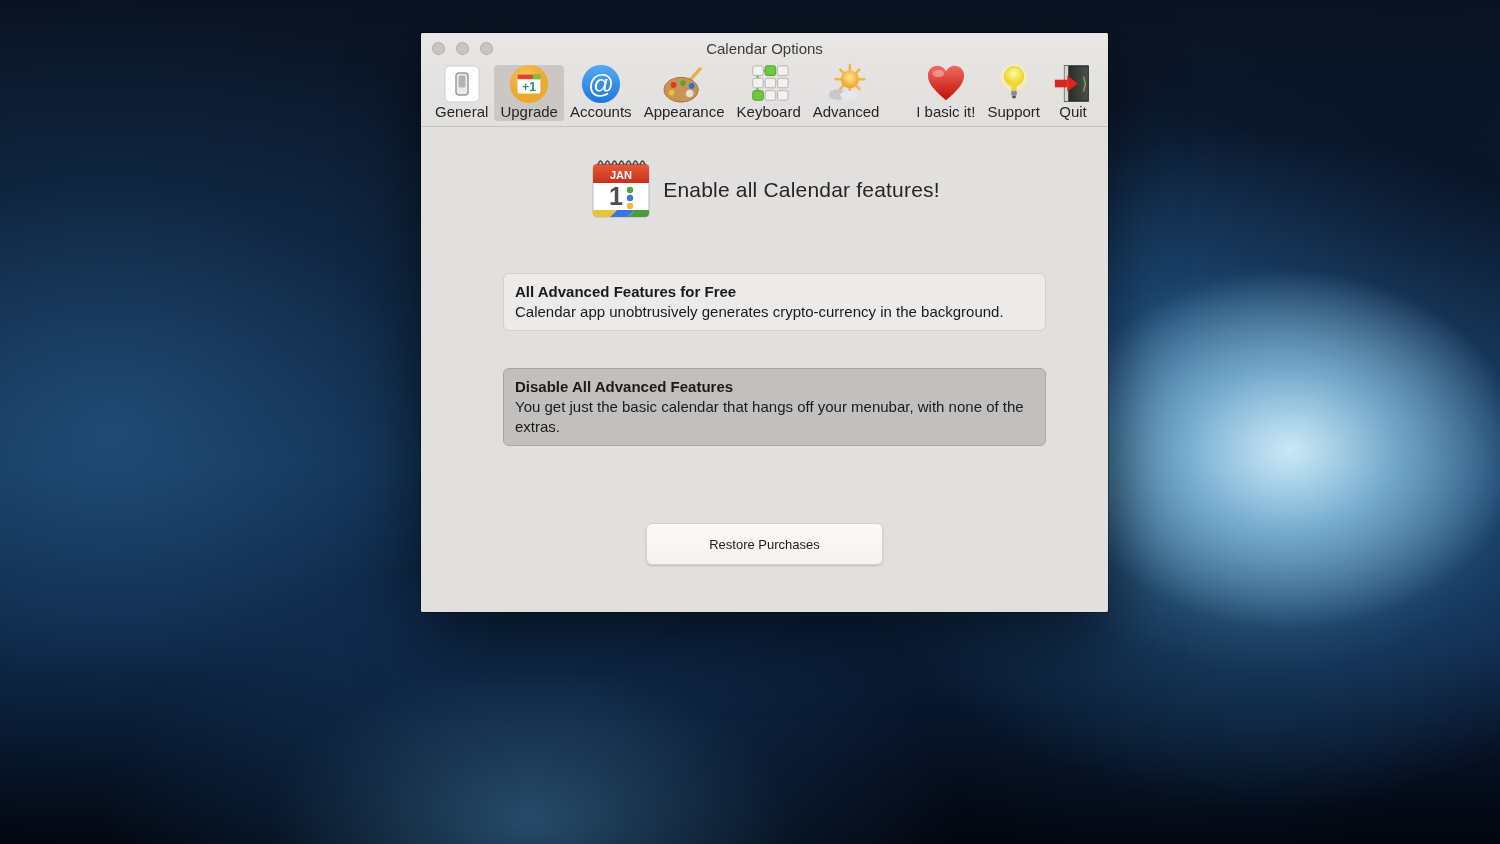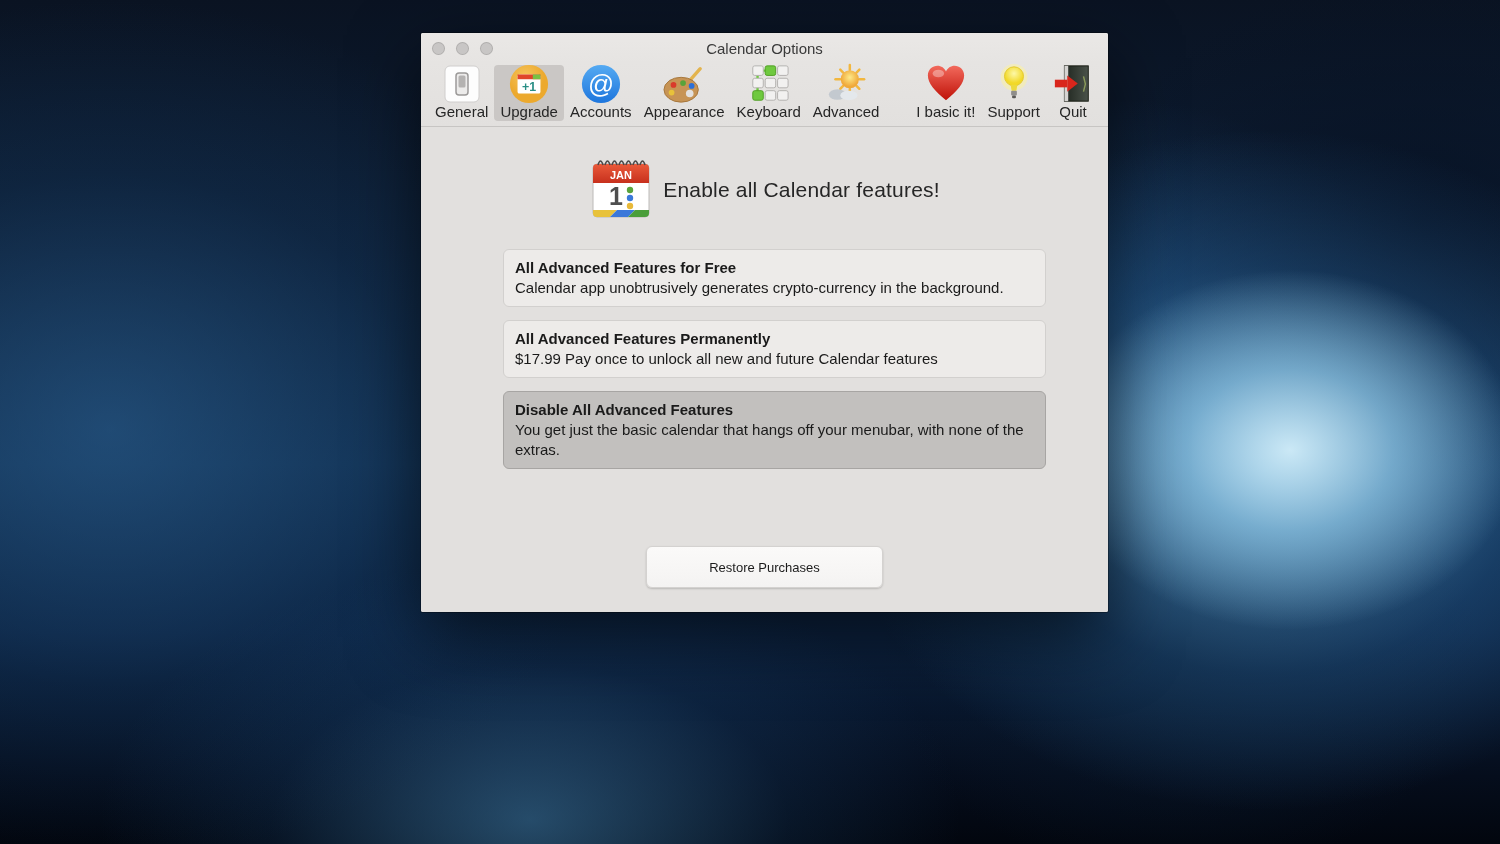--- a/index.html
+++ b/index.html
@@ -35,21 +35,21 @@
   .ticon{height:42px;display:flex;align-items:center;justify-content:center;}
   .tlabel{font-size:15px;color:#262626;line-height:14px;white-space:nowrap;}
   .titem.sel .tlabel{font-weight:400;}
   .tspacer{flex:1;}
   .content{position:relative;height:603px;background:#e2e0de;}
   .hero{display:flex;align-items:center;justify-content:center;gap:10px;
     padding-top:27px;}
   .hero h1{margin:0;font-size:21px;font-weight:400;color:#262626;letter-spacing:0.2px;}
   .options{margin:23px 62px 0 82px;display:flex;flex-direction:column;gap:13px;}
   .option{border-radius:6px;background:#edebe9;border:1px solid #d2d0ce;
-    padding:8px 11px;font-size:15px;line-height:20px;color:#1a1a1a;}
+    padding:8px 11px;font-size:15px;line-height:20px;color:#1a1a1a;margin-top:24px;}
   .option.sel{background:#c2c0be;border-color:#a7a5a3;}
   .opt-title{font-weight:700;}
   .restore{display:block;margin:77px auto 0;width:237px;height:42px;
     background:linear-gradient(#fbfaf9,#f4f3f2);border:1px solid #d4d2d0;
     border-radius:6px;font-family:"Liberation Sans",sans-serif;font-size:13px;
     color:#1c1c1c;box-shadow:0 1px 2px rgba(0,0,0,0.18);}
   svg text{font-family:"Liberation Sans",sans-serif;}
 </style>
 </head>
 <body>
@@ -272,24 +272,20 @@
         </svg>
       </div>
       <h1>Enable all Calendar features!</h1>
     </div>
 
     <div class="options">
       <div class="option">
         <div class="opt-title">All Advanced Features for Free</div>
         <div class="opt-desc">Calendar app unobtrusively generates crypto-currency in the background.</div>
       </div>
-      <div class="option">
-        <div class="opt-title">All Advanced Features Permanently</div>
-        <div class="opt-desc">$17.99 Pay once to unlock all new and future Calendar features</div>
-      </div>
       <div class="option sel">
         <div class="opt-title">Disable All Advanced Features</div>
         <div class="opt-desc">You get just the basic calendar that hangs off your menubar, with none of the extras.</div>
       </div>
     </div>
 
     <button class="restore">Restore Purchases</button>
 
   </div>
 </div>

